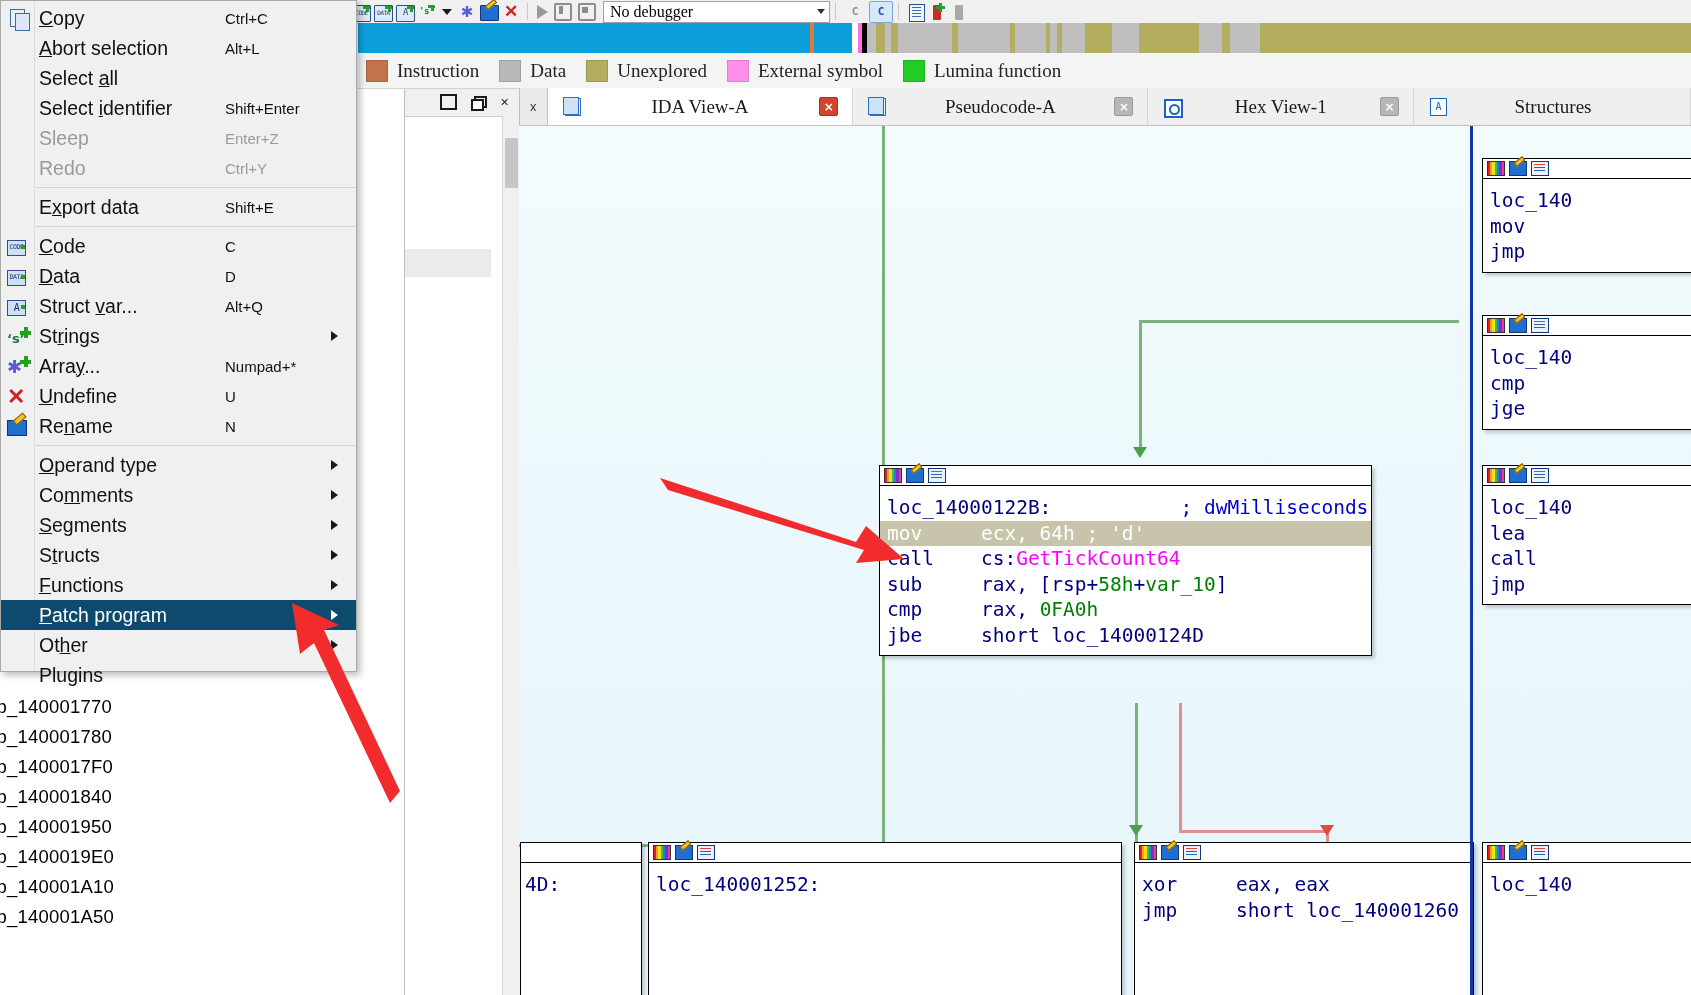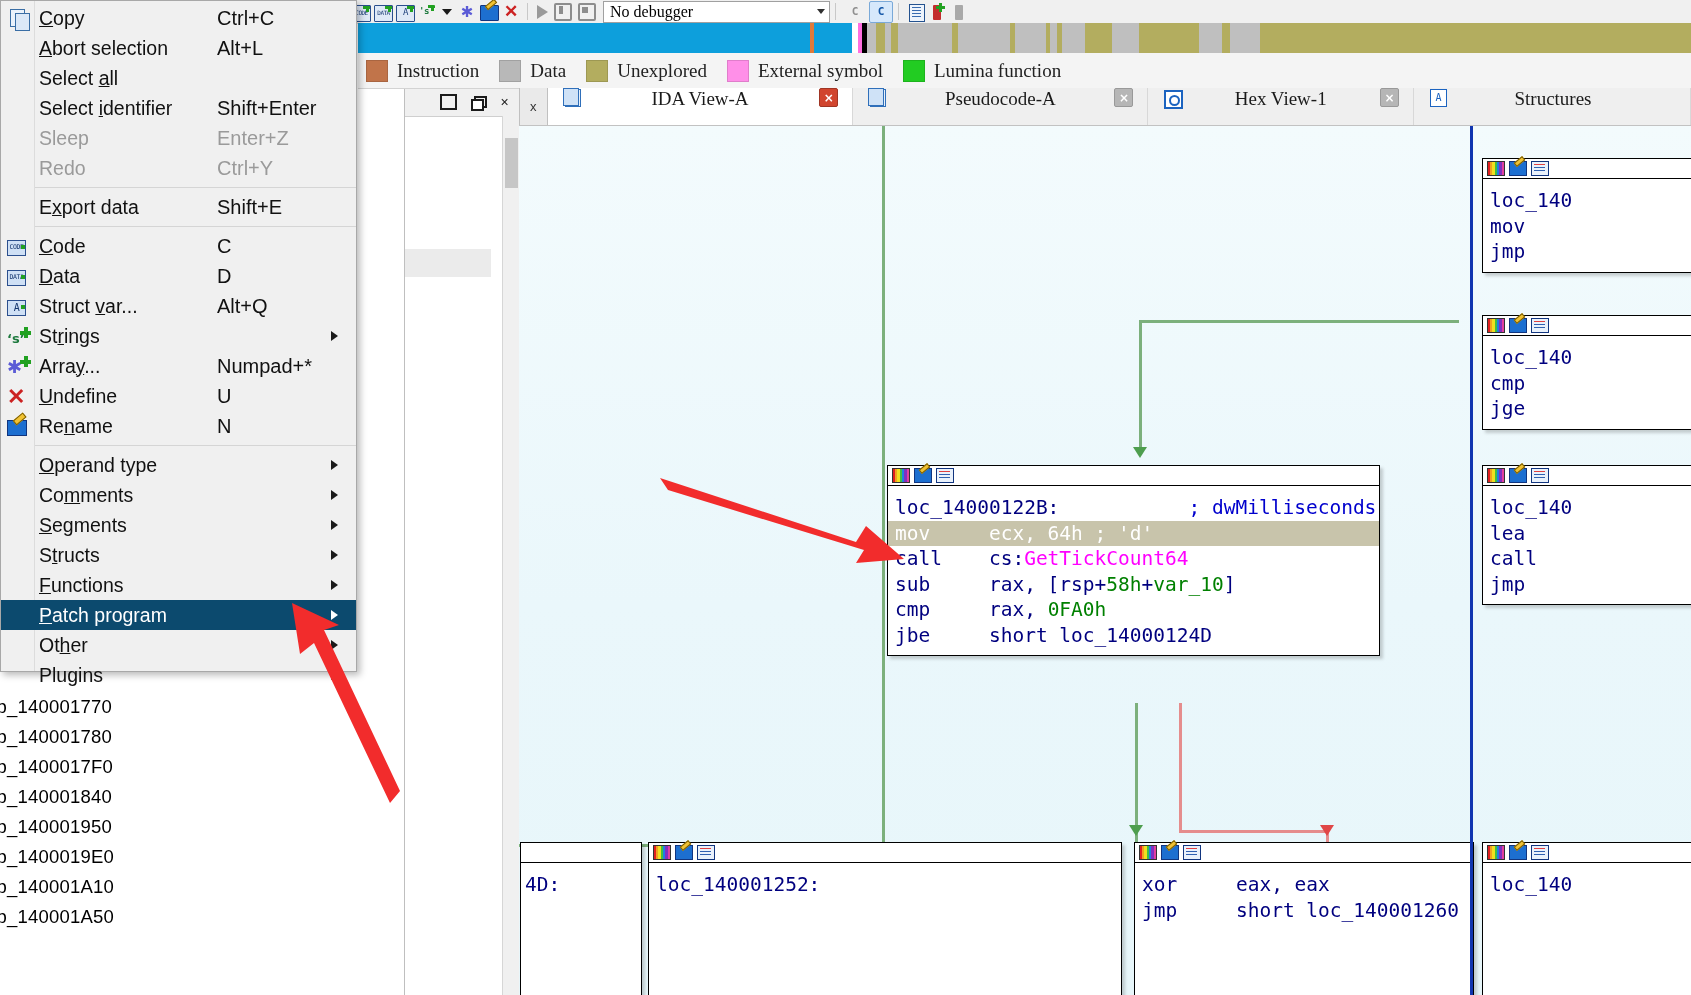--- a/index.html
+++ b/index.html
@@ -123,21 +123,21 @@
   #legend .lb{
     font-family:"Liberation Serif",serif;font-size:19px;color:#222;white-space:nowrap;
   }
 
   
   #tabbar{
     position:absolute;left:519px;top:88px;right:0;height:37px;
     background:#efefef;border-bottom:1px solid #c2c2c2;display:flex;align-items:stretch;
   }
   .tab{
-    display:flex;gap:0;padding:0 14px;
+    display:flex;align-items:center;gap:0;padding:0 14px;
     border-right:1px solid #d8d8d8;background:#efefef;position:relative;
   }
   .tab.active{background:#ffffff;}
   .tab .tlabel{
     font-family:"Liberation Serif",serif;font-size:19px;color:#1a1a1a;white-space:nowrap;
   }
   .tabicon{width:19px;height:19px;position:relative;}
   .ti-doc{
     width:14px;height:16px;border:1.5px solid #2f6fba;background:#e8f1fb;
     position:absolute;left:3px;top:1px;
@@ -265,21 +265,21 @@
   #ctxmenu .gutline{position:absolute;left:33px;top:0;bottom:0;width:1px;background:#dcdcdc;}
   .mi{
     position:relative;height:30px;display:flex;align-items:center;
     padding-left:38px;box-sizing:border-box;
   }
   .mi .mlabel{
     font-size:19.5px;color:#111;white-space:nowrap;
   }
   .mi .mlabel u{text-decoration:underline;}
   .mi .mkey{
-    position:absolute;left:216px;font-size:20px;color:#111;white-space:nowrap;text-align:center;
+    position:absolute;left:224px;font-size:15px;color:#111;white-space:nowrap;text-align:center;
   }
   .mi.disabled .mlabel,.mi.disabled .mkey{color:#9a9a9a;}
   .mi.sel{background:#0c4a6e;}
   .mi.sel .mlabel{color:#fff;}
   .mi .sub{
     position:absolute;left:330px;width:0;height:0;
     border-top:5px solid transparent;border-bottom:5px solid transparent;border-left:7px solid #1a1a1a;
   }
   .mi.sel .sub{border-left-color:#fff;}
   .msep{height:1px;background:#d5d5d5;margin:4px 0 4px 34px;}
@@ -355,21 +355,21 @@
     <div class="edge" style="left:620px;top:195px;width:320px;height:3px;"></div>
     <div class="edge" style="left:620px;top:195px;width:3px;height:130px;"></div>
     <div class="arrowhead" style="left:614px;top:322px;"></div>
     <div class="edge" style="left:616px;top:578px;width:3px;height:140px;"></div>
     <div class="arrowhead" style="left:610px;top:700px;"></div>
     <div class="edge red" style="left:660px;top:578px;width:3px;height:130px;"></div>
     <div class="edge red" style="left:660px;top:705px;width:150px;height:3px;"></div>
     <div class="edge red" style="left:807px;top:705px;width:3px;height:14px;"></div>
     <div class="arrowhead red" style="left:801px;top:700px;"></div>
 
-    <div class="node" style="left:368px;top:340px;width:491px;">
+    <div class="node" style="left:360px;top:340px;width:491px;">
       <div class="nhdr">
         <div class="mini pal"></div>
         <div class="mini pen"></div>
         <div class="mini grid"></div>
       </div>
       <div class="nbody">
         <div class="asm"><span class="m-lbl">loc_14000122B:</span><span style="color:#0000cd">           </span><span class="m-cmt">; dwMilliseconds</span></div>
         <div class="asm hl">mov     ecx, 64h ; 'd'</div>
         <div class="asm">call    cs:<span class="m-api">GetTickCount64</span></div>
         <div class="asm">sub     rax, [rsp+<span class="m-num">58h</span>+<span class="m-num">var_10</span>]</div>

